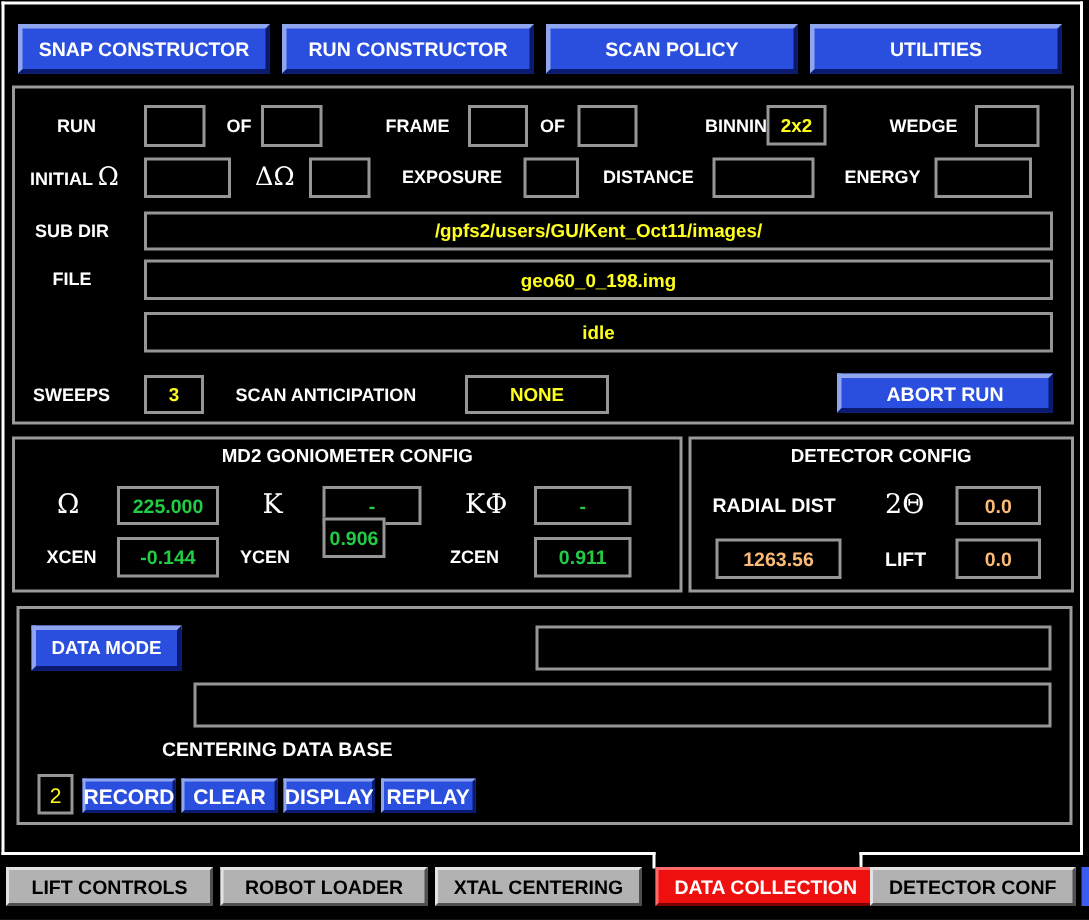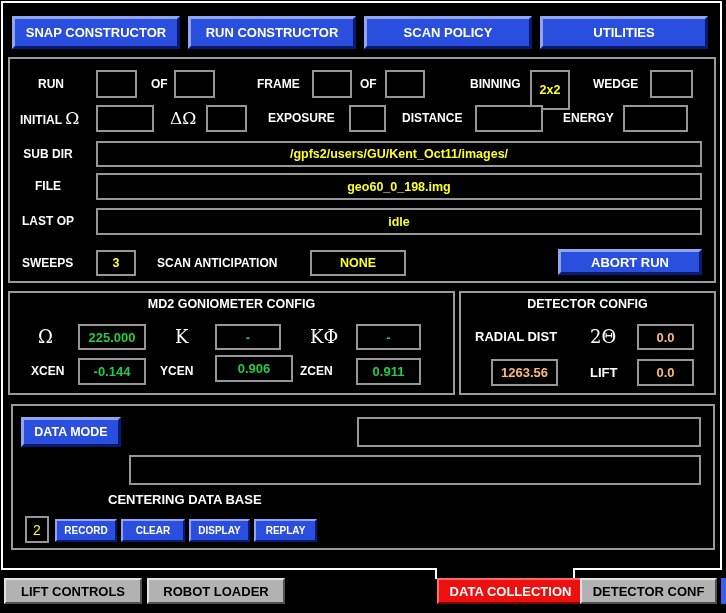--- a/index.html
+++ b/index.html
@@ -7,21 +7,21 @@
     position:relative;width:726px;height:613px;background:#000;
     font-family:"Liberation Sans",sans-serif;overflow:hidden;
   }
   .frame{position:absolute;background:#fff;}
   .btn3d{
     position:absolute;background:#2a4fdf;color:#fff;font-weight:bold;
     display:flex;align-items:center;justify-content:center;
     border:3px solid;border-color:#8fa6ee #0a1a70 #0a1a70 #8fa6ee;
     box-sizing:border-box;white-space:nowrap;cursor:default;
   }
-  .btn3d.small{border-width:2px;font-size:10px;}
+  .btn3d.small{border-width:2px;font-size:14px;}
   .panel{position:absolute;border:2px solid #9a9a9a;box-sizing:border-box;background:#000;}
   .fieldbox{
     position:absolute;background:#000;border:2px solid #969696;box-sizing:border-box;
     display:flex;align-items:center;justify-content:center;
     font-weight:bold;font-size:12.5px;color:#fff;white-space:nowrap;overflow:hidden;
   }
   .lbl{position:absolute;color:#fff;font-weight:bold;font-size:12px;white-space:nowrap;}
   .lbl.center{text-align:center;}
   .sym{font-family:"DejaVu Serif",serif;font-weight:normal;}
   .yellow{color:#ffff1e;}
@@ -58,88 +58,88 @@
 
     <span class="lbl" style="left:28px;top:11px;line-height:28px;">RUN</span>
     <div class="fieldbox" style="left:86px;top:11px;width:41px;height:28px;"></div>
     <span class="lbl" style="left:141px;top:11px;line-height:28px;">OF</span>
     <div class="fieldbox" style="left:164px;top:11px;width:41px;height:28px;"></div>
     <span class="lbl" style="left:247px;top:11px;line-height:28px;">FRAME</span>
     <div class="fieldbox" style="left:302px;top:11px;width:40px;height:28px;"></div>
     <span class="lbl" style="left:350px;top:11px;line-height:28px;">OF</span>
     <div class="fieldbox" style="left:375px;top:11px;width:40px;height:28px;"></div>
     <span class="lbl" style="left:460px;top:11px;line-height:28px;text-align:center;">BINNING</span>
-    <div class="fieldbox yellow" style="left:520px;top:11px;width:40px;height:40px;">2x2</div>
+    <div class="fieldbox yellow" style="left:501px;top:11px;width:40px;height:27px;">2x2</div>
     <span class="lbl" style="left:583px;top:11px;line-height:28px;">WEDGE</span>
     <div class="fieldbox" style="left:640px;top:11px;width:43px;height:28px;"></div>
 
     <span class="lbl" style="left:10px;top:46px;line-height:27px;"><span>INITIAL</span> <span class="sym" style="font-size:17px;">Ω</span></span>
     <div class="fieldbox" style="left:86px;top:46px;width:58px;height:27px;"></div>
     <span class="lbl sym" style="left:160px;top:46px;line-height:27px;font-size:17px;">ΔΩ</span>
     <div class="fieldbox" style="left:196px;top:46px;width:41px;height:27px;"></div>
     <span class="lbl" style="left:258px;top:46px;line-height:27px;">EXPOSURE</span>
     <div class="fieldbox" style="left:339px;top:46px;width:37px;height:27px;"></div>
     <span class="lbl" style="left:392px;top:46px;line-height:27px;">DISTANCE</span>
     <div class="fieldbox" style="left:465px;top:46px;width:68px;height:27px;"></div>
     <span class="lbl" style="left:553px;top:46px;line-height:27px;">ENERGY</span>
     <div class="fieldbox" style="left:613px;top:46px;width:65px;height:27px;"></div>
 
     <span class="lbl center" style="left:0;width:76px;top:82px;line-height:26px;">SUB DIR</span>
     <div class="fieldbox yellow" style="left:86px;top:82px;width:606px;height:26px;">/gpfs2/users/GU/Kent_Oct11/images/</div>
 
     <span class="lbl center" style="left:0;width:76px;top:114px;line-height:27px;">FILE</span>
     <div class="fieldbox yellow" style="left:86px;top:114px;width:606px;height:27px;">geo60_0_198.img</div>
 
-    <span class="lbl center" style="left:0;width:76px;top:149px;line-height:27px;">LAST OP</span>
     <div class="fieldbox yellow" style="left:86px;top:149px;width:606px;height:27px;">idle</div>
 
     <span class="lbl" style="left:12px;top:191px;line-height:26px;">SWEEPS</span>
     <div class="fieldbox yellow" style="left:86px;top:191px;width:40px;height:26px;">3</div>
     <span class="lbl" style="left:147px;top:191px;line-height:26px;">SCAN ANTICIPATION</span>
     <div class="fieldbox yellow" style="left:300px;top:191px;width:96px;height:26px;">NONE</div>
     <div class="btn3d" style="left:548px;top:190px;width:144px;height:26px;font-size:13px;">ABORT RUN</div>
   </div>
 
   <div class="panel" style="left:8px;top:291px;width:447px;height:104px;">
     <div class="title" style="top:4px;">MD2 GONIOMETER CONFIG</div>
     <span class="lbl sym" style="left:28px;top:31px;line-height:26px;font-size:18px;">Ω</span>
     <div class="fieldbox green" style="left:68px;top:31px;width:68px;height:26px;">225.000</div>
     <span class="lbl sym" style="left:165px;top:31px;line-height:26px;font-size:18px;">K</span>
     <div class="fieldbox green" style="left:205px;top:31px;width:66px;height:26px;">-</div>
     <span class="lbl sym" style="left:300px;top:31px;line-height:26px;font-size:18px;">ΚΦ</span>
     <div class="fieldbox green" style="left:346px;top:31px;width:65px;height:26px;">-</div>
     <span class="lbl" style="left:21px;top:65px;line-height:27px;">XCEN</span>
     <div class="fieldbox green" style="left:68px;top:65px;width:68px;height:27px;">-0.144</div>
     <span class="lbl" style="left:150px;top:65px;line-height:27px;">YCEN</span>
-    <div class="fieldbox green" style="left:205px;top:62px;width:78px;height:27px;">0.906</div>
+    <div class="fieldbox green" style="left:205px;top:52px;width:42px;height:27px;">0.906</div>
     <span class="lbl" style="left:290px;top:65px;line-height:27px;">ZCEN</span>
     <div class="fieldbox green" style="left:346px;top:65px;width:65px;height:27px;">0.911</div>
   </div>
 
   <div class="panel" style="left:459px;top:291px;width:257px;height:104px;">
     <div class="title" style="top:4px;">DETECTOR CONFIG</div>
     <span class="lbl" style="left:14px;top:31px;line-height:26px;font-size:13px;">RADIAL DIST</span>
     <span class="lbl sym" style="left:129px;top:31px;line-height:26px;font-size:18px;">2Θ</span>
     <div class="fieldbox red" style="left:176px;top:31px;width:57px;height:26px;">0.0</div>
-    <div class="fieldbox red" style="left:30px;top:66px;width:67px;height:27px;">1263.56</div>
+    <div class="fieldbox red" style="left:16px;top:66px;width:84px;height:27px;">1263.56</div>
     <span class="lbl" style="left:129px;top:66px;line-height:27px;font-size:13px;">LIFT</span>
     <div class="fieldbox red" style="left:176px;top:66px;width:57px;height:27px;">0.0</div>
   </div>
 
   <div class="panel" style="left:11px;top:404px;width:704px;height:146px;">
     <div class="btn3d" style="left:8px;top:11px;width:100px;height:30px;font-size:12.5px;">DATA MODE</div>
     <div class="fieldbox" style="left:344px;top:11px;width:344px;height:30px;"></div>
     <div class="fieldbox" style="left:116px;top:49px;width:572px;height:30px;"></div>
     <span class="lbl" style="left:95px;top:86px;font-size:13px;">CENTERING DATA BASE</span>
     <div class="fieldbox yellow" style="left:12px;top:110px;width:24px;height:27px;font-weight:normal;font-size:14px;">2</div>
     <div class="btn3d small" style="left:42px;top:113px;width:62px;height:23px;">RECORD</div>
     <div class="btn3d small" style="left:108px;top:113px;width:64px;height:23px;">CLEAR</div>
     <div class="btn3d small" style="left:176px;top:113px;width:61px;height:23px;">DISPLAY</div>
     <div class="btn3d small" style="left:241px;top:113px;width:63px;height:23px;">REPLAY</div>
   </div>
 
   <div class="tab" style="left:4px;width:138px;">LIFT CONTROLS</div>
   <div class="tab" style="left:147px;width:138px;">ROBOT LOADER</div>
+  <div class="tab" style="left:290px;width:138px;">XTAL CENTERING</div>
   <div class="tab active" style="left:437px;width:147px;">DATA COLLECTION</div>
   <div class="tab" style="left:580px;width:137px;">DETECTOR CONF</div>
   <div style="position:absolute;left:721px;top:578px;width:5px;height:26px;background:#3a5cf0;"></div>
 
 </div>
 
 </body></html>

